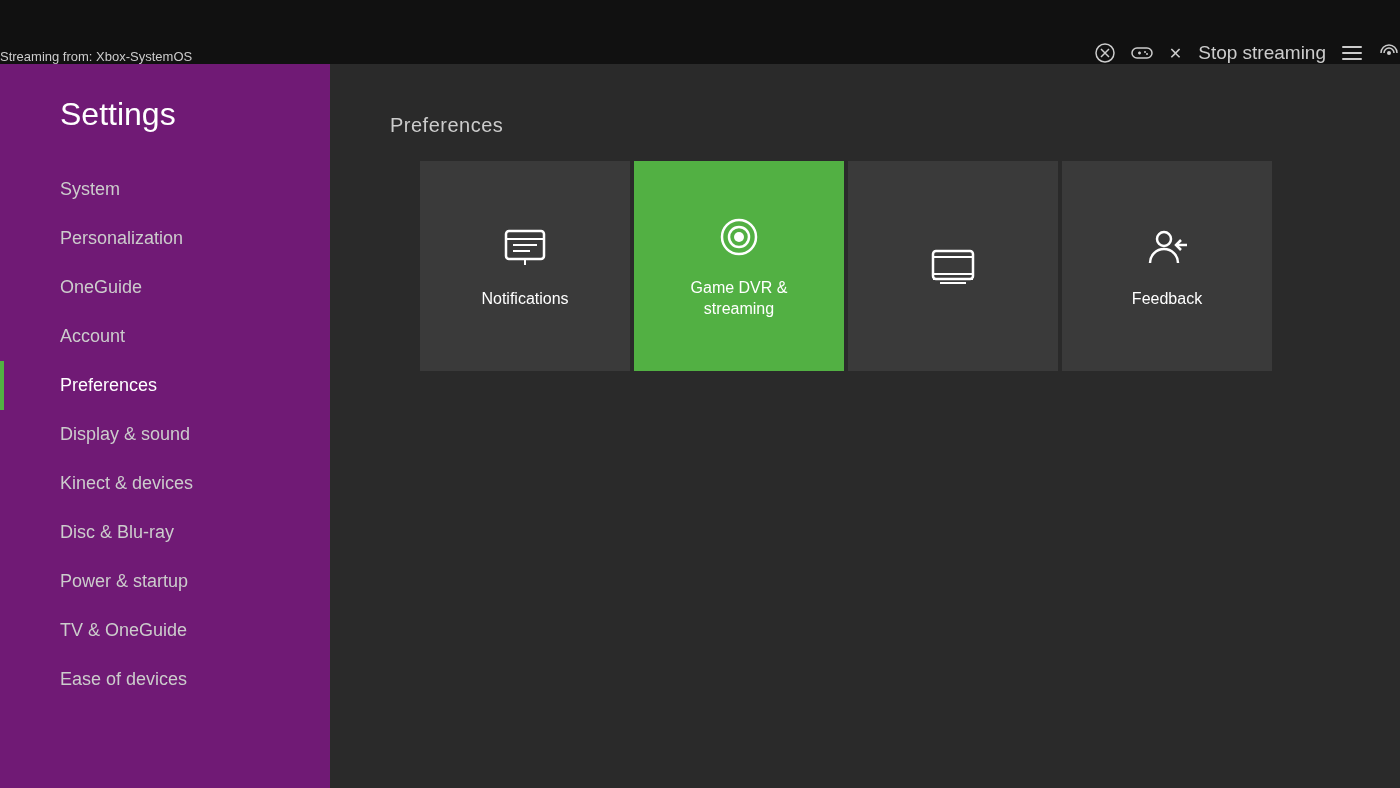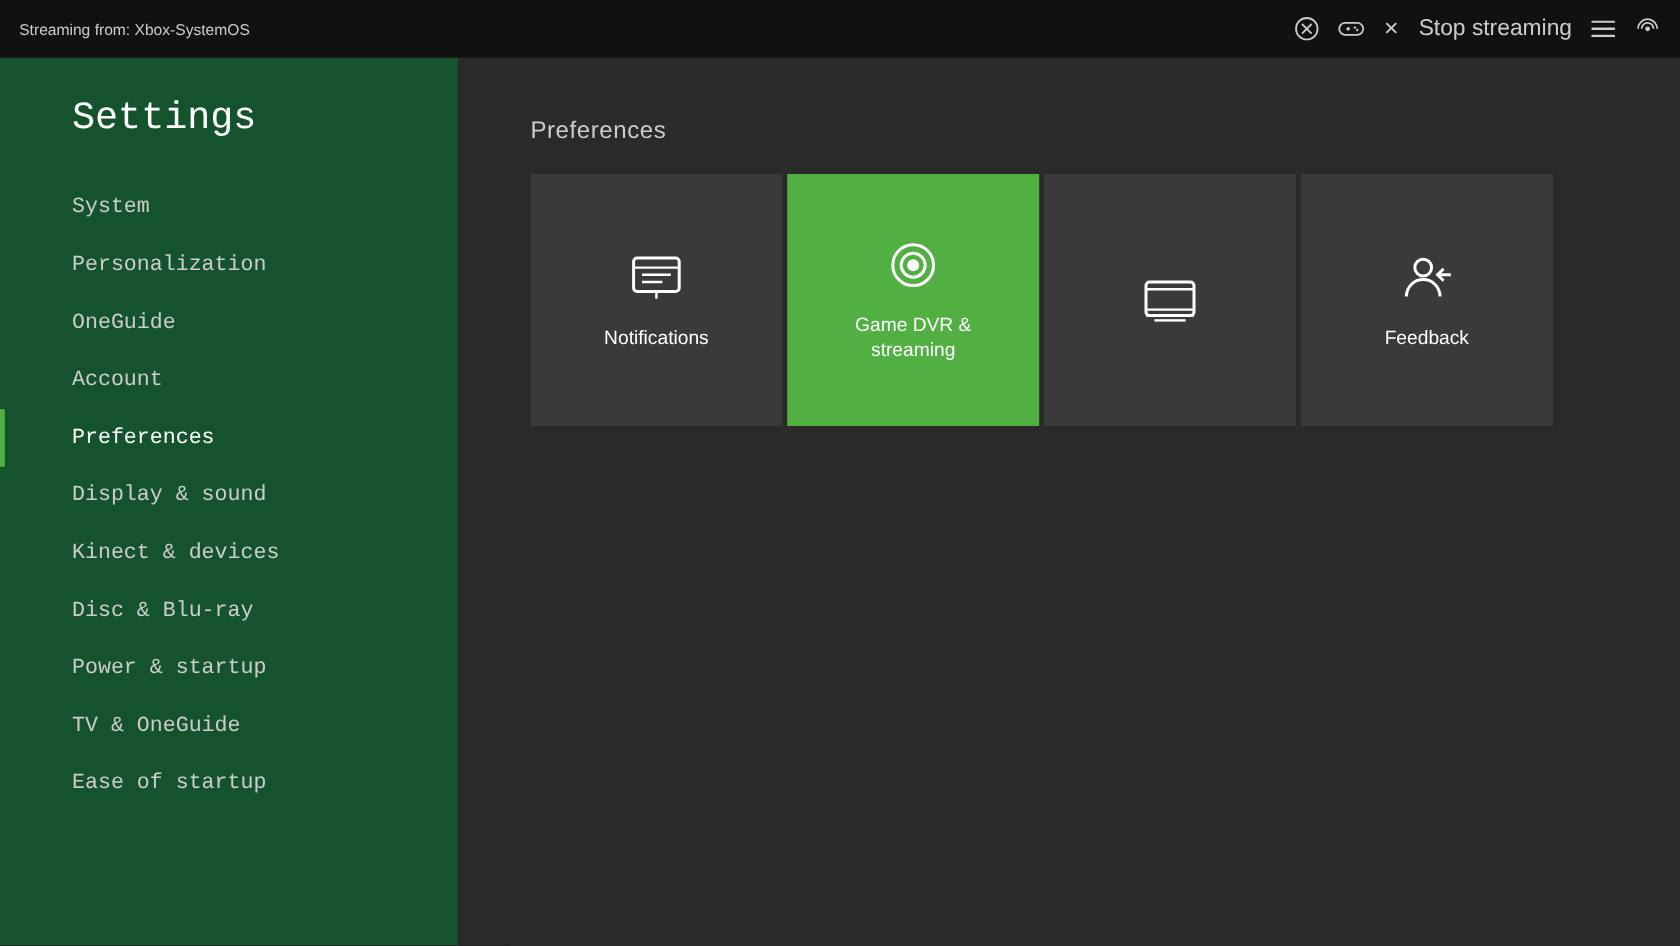--- a/index.html
+++ b/index.html
@@ -10,24 +10,24 @@
       color: #fff;
       font-family: 'Segoe UI', Arial, sans-serif;
       overflow: hidden;
       display: flex;
       flex-direction: column;
     }
 
     
     .topbar {
       display: flex;
-      align-items: center;
+      align-items: flex-end;
       background: #111;
-      height: 48px;
-      padding: 0 16px;
+      height: 64px;
+      padding: 0 0;
       gap: 12px;
       flex-shrink: 0;
     }
     .topbar-title {
       font-size: 13px;
       color: #ccc;
       flex: 1;
     }
     .topbar-icons {
       display: flex;
@@ -53,25 +53,24 @@
 
     
     .main {
       display: flex;
       flex: 1;
       overflow: hidden;
     }
 
     
     .sidebar {
-      width: 382px;
-      background: #14532d;
+      width: 330px;
+      background: #701a75;
       flex-shrink: 0;
       padding: 32px 0 0 0;
-      font-family: Liberation Mono, monospace;
     }
     .sidebar-title {
       font-size: 32px;
       font-weight: 300;
       color: #fff;
       padding: 0 0 32px 60px;
     }
     .sidebar-item {
       padding: 14px 0 14px 60px;
       font-size: 18px;
@@ -108,20 +107,21 @@
       margin-bottom: 24px;
       letter-spacing: 0.5px;
     }
 
     
     .tiles-grid {
       display: grid;
       grid-template-columns: repeat(4, 210px);
       grid-template-rows: repeat(2, 210px);
       gap: 4px;
+      margin-left: 30px;
     }
     .tile {
       background: #3a3a3a;
       display: flex;
       flex-direction: column;
       align-items: center;
       justify-content: center;
       gap: 16px;
       cursor: pointer;
       position: relative;
@@ -228,21 +228,21 @@
     <div class="sidebar-item">
       <span>Disc &amp; Blu-ray</span>
     </div>
     <div class="sidebar-item">
       <span>Power &amp; startup</span>
     </div>
     <div class="sidebar-item">
       <span>TV &amp; OneGuide</span>
     </div>
     <div class="sidebar-item">
-      <span>Ease of startup</span>
+      <span>Ease of devices</span>
     </div>
   </div>
 
   <div class="content">
     <div class="content-title">Preferences</div>
 
     <div class="tiles-grid">
 
       <div class="tile">
         <div class="tile-icon">

